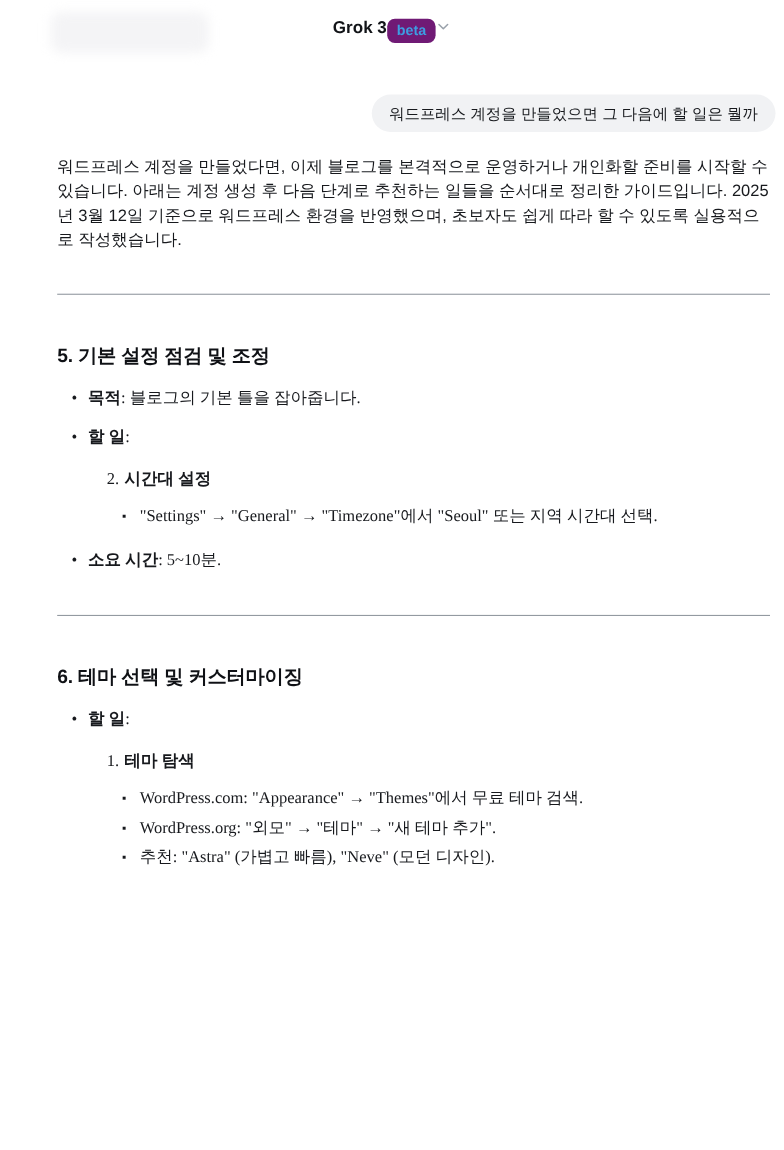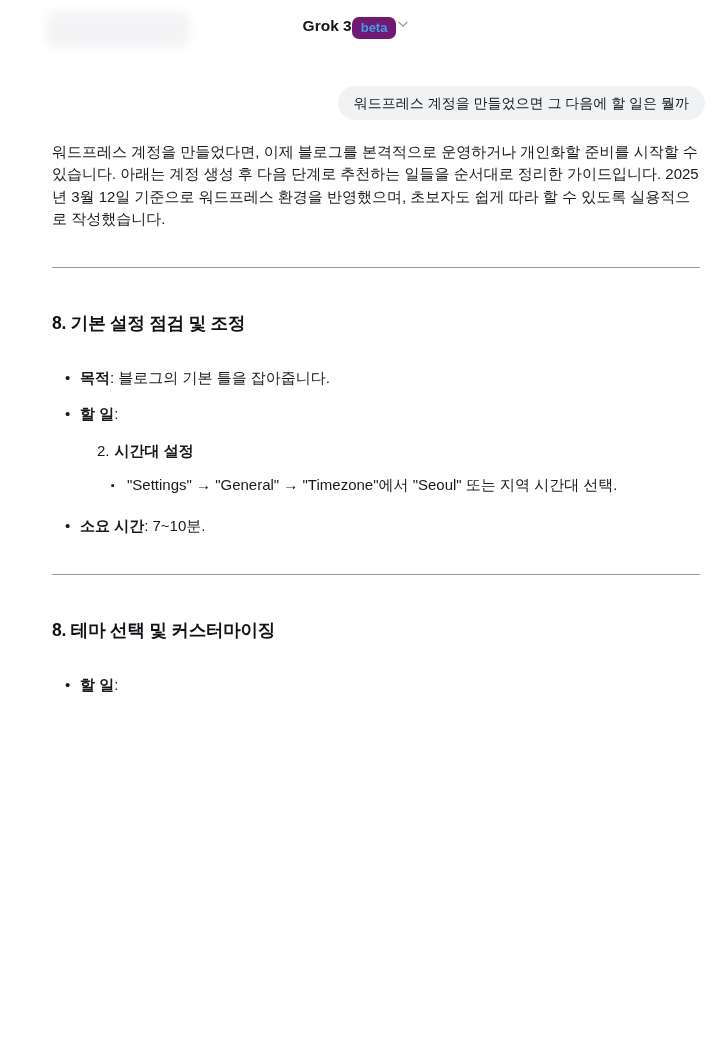--- a/index.html
+++ b/index.html
@@ -35,21 +35,21 @@
 
   
   .article { padding: 0 13px 0 52px; font-size: 15px; }
   .intro { margin: 21px 0 0; line-height: 22.4px; color: #17191d; }
   hr.section-divider { border: none; border-top: 1.5px solid #939aa1; margin: 36px 0 0; }
   h2.section-title {
     font-size: 17.5px; font-weight: 700; color: #0f1115;
     margin: 43px 0 0; letter-spacing: -0.2px;
   }
 
-  ul.l1 { list-style: none; margin: 30px 0 0; padding: 0 0 0 28px; }
+  ul.l1 { list-style: none; margin: 15px 0 0; padding: 0 0 0 28px; font-family: Liberation Serif, serif; }
   ul.l1 > li { position: relative; line-height: 25px; margin-bottom: 11px; }
   ul.l1 > li::before { content: "•"; position: absolute; left: -15px; color: #17191d; }
   .b { font-weight: 700; }
 
   ol.todo { list-style: none; margin: 13px 0 0; padding: 0 0 0 17px; }
   ol.todo > li { margin-bottom: 15px; line-height: 24px; }
   .todo-num { margin-right: 5px; }
   .todo-title { font-weight: 700; }
 
   ul.subs { list-style: none; margin: 9px 0 0; padding: 0 0 0 30px; }
@@ -79,47 +79,58 @@
   <div class="user-bubble">워드프레스 계정을 만들었으면 그 다음에 할 일은 뭘까</div>
 </div>
 
 <div class="article">
 
   <p class="intro">워드프레스 계정을 만들었다면, 이제 블로그를 본격적으로 운영하거나 개인화할 준비를 시작할 수 있습니다. 아래는 계정 생성 후 다음 단계로 추천하는 일들을 순서대로 정리한 가이드입니다. 2025년 3월 12일 기준으로 워드프레스 환경을 반영했으며, 초보자도 쉽게 따라 할 수 있도록 실용적으로 작성했습니다.</p>
 
   <hr class="section-divider">
 
   <div>
-    <h2 class="section-title">8. 기본 설정 점검 및 조정</h2>
+    <h2 class="section-title">5. 기본 설정 점검 및 조정</h2>
     <ul class="l1">
       <li>
         <span class="b">목적</span><span>: 블로그의 기본 틀을 잡아줍니다.</span>
       </li>
       <li>
         <span class="b">할 일</span><span>:</span>
         <ol class="todo">
           <li>
             <span class="todo-num">2.</span><span class="todo-title">시간대 설정</span>
             <ul class="subs">
               <li>"Settings" → "General" → "Timezone"에서 "Seoul" 또는 지역 시간대 선택.</li>
             </ul>
           </li>
         </ol>
       </li>
       <li>
-        <span class="b">소요 시간</span><span>: 7~10분.</span>
+        <span class="b">소요 시간</span><span>: 5~10분.</span>
       </li>
     </ul>
   </div>
 
   <hr class="section-divider">
 
   <div>
-    <h2 class="section-title">8. 테마 선택 및 커스터마이징</h2>
+    <h2 class="section-title">6. 테마 선택 및 커스터마이징</h2>
     <ul class="l1">
       <li>
         <span class="b">할 일</span><span>:</span>
+        <ol class="todo">
+          <li>
+            <span class="todo-num">1.</span><span class="todo-title">테마 탐색</span>
+            <ul class="subs">
+              <li>WordPress.com: "Appearance" → "Themes"에서 무료 테마 검색.</li>
+              <li>WordPress.org: "외모" → "테마" → "새 테마 추가".</li>
+              <li>추천: "Astra" (가볍고 빠름), "Neve" (모던 디자인).</li>
+            </ul>
+          </li>
+
+        </ol>
       </li>
 
     </ul>
   </div>
 
 </div>
 
 </body></html>

